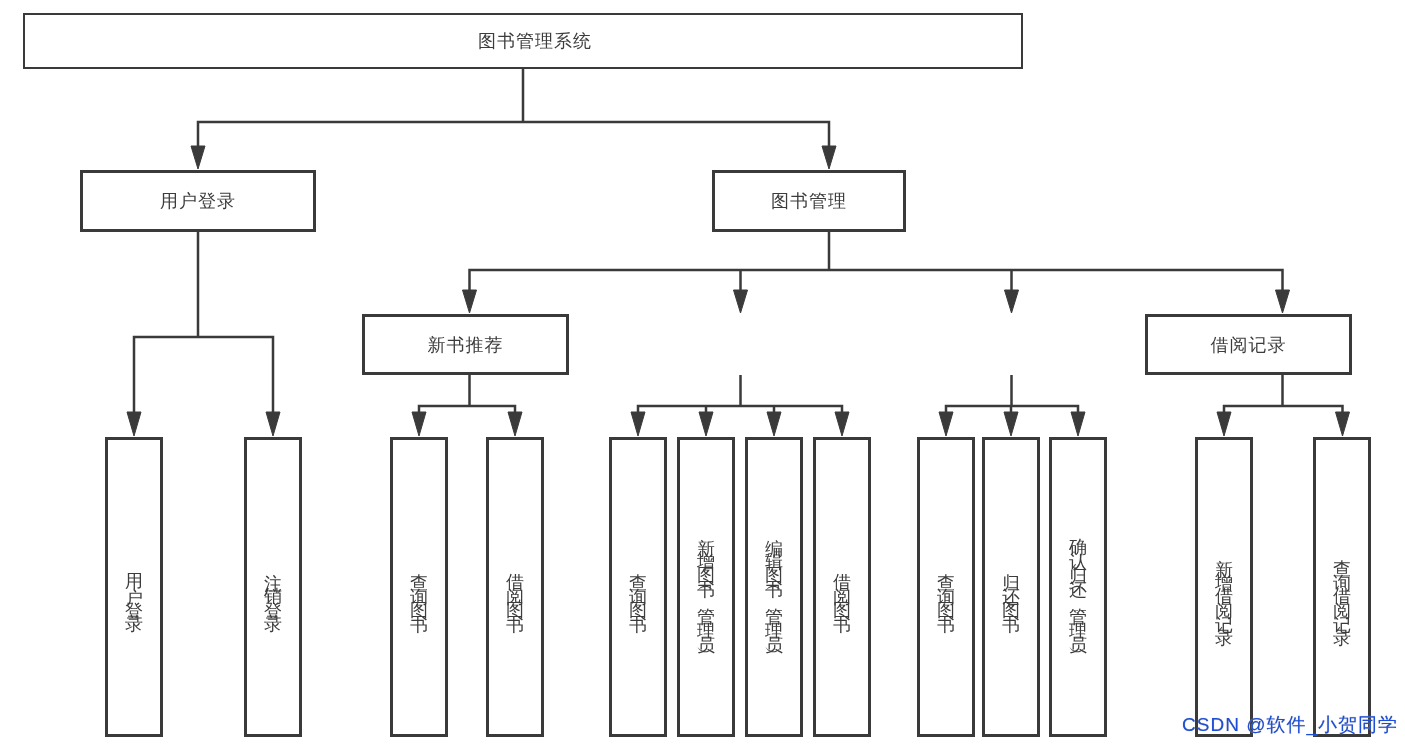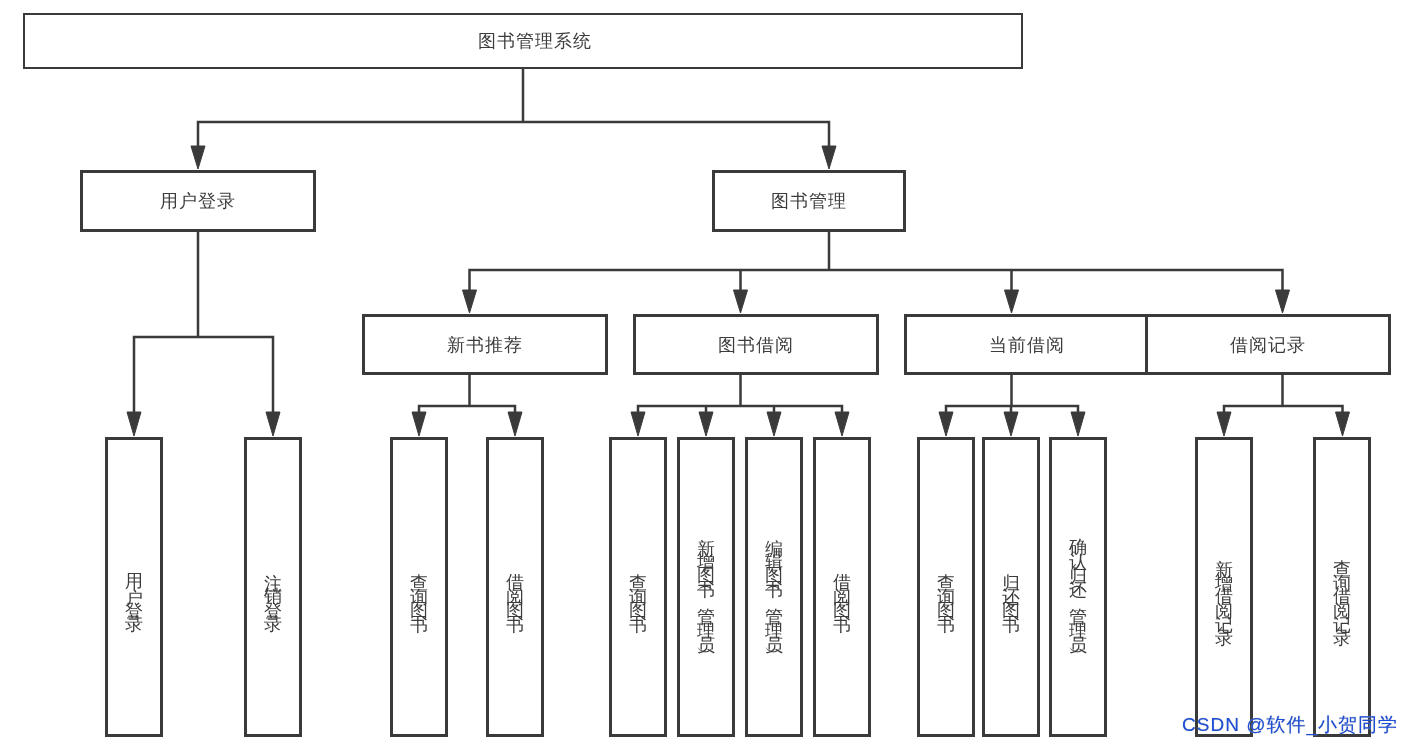--- a/index.html
+++ b/index.html
@@ -30,21 +30,21 @@
     color: #3c3c3c;
     white-space: nowrap;
   }
   .node.root {
     left: 23px; top: 13px; width: 1000px; height: 56px;
     border-width: 2px;
     padding-left: 24px;
   }
   .node.l2a { left: 80px;  top: 170px; width: 236px; height: 62px; }
   .node.l2b { left: 712px; top: 170px; width: 194px; height: 62px; }
-  .node.l3  { top: 314px; width: 246px; height: 61px; }
+  .node.l3  { top: 314px; width: 207px; height: 61px; }
   .node.l3a { left: 362px; }
   .node.l3b { left: 633px; }
   .node.l3c { left: 904px; }
   .node.l3d { left: 1145px; }
   .node.leaf { top: 437px; width: 58px; height: 300px; }
   .node.leaf > span {
     writing-mode: vertical-rl;
     text-orientation: mixed;
     letter-spacing: 14px;
     line-height: 1;
@@ -128,26 +128,20 @@
   <div class="node l2a">
     <span>用户登录</span>
   </div>
   <div class="node l2b">
     <span>图书管理</span>
   </div>
 
   <div class="node l3 l3a">
     <span>新书推荐</span>
   </div>
-  <div class="node l3 l3b">
-    <span>图书借阅</span>
-  </div>
-  <div class="node l3 l3c">
-    <span>当前借阅</span>
-  </div>
   <div class="node l3 l3d">
     <span>借阅记录</span>
   </div>
 
   <div class="node leaf x1">
     <span>用户登录</span>
   </div>
   <div class="node leaf x2">
     <span>注销登录</span>
   </div>

